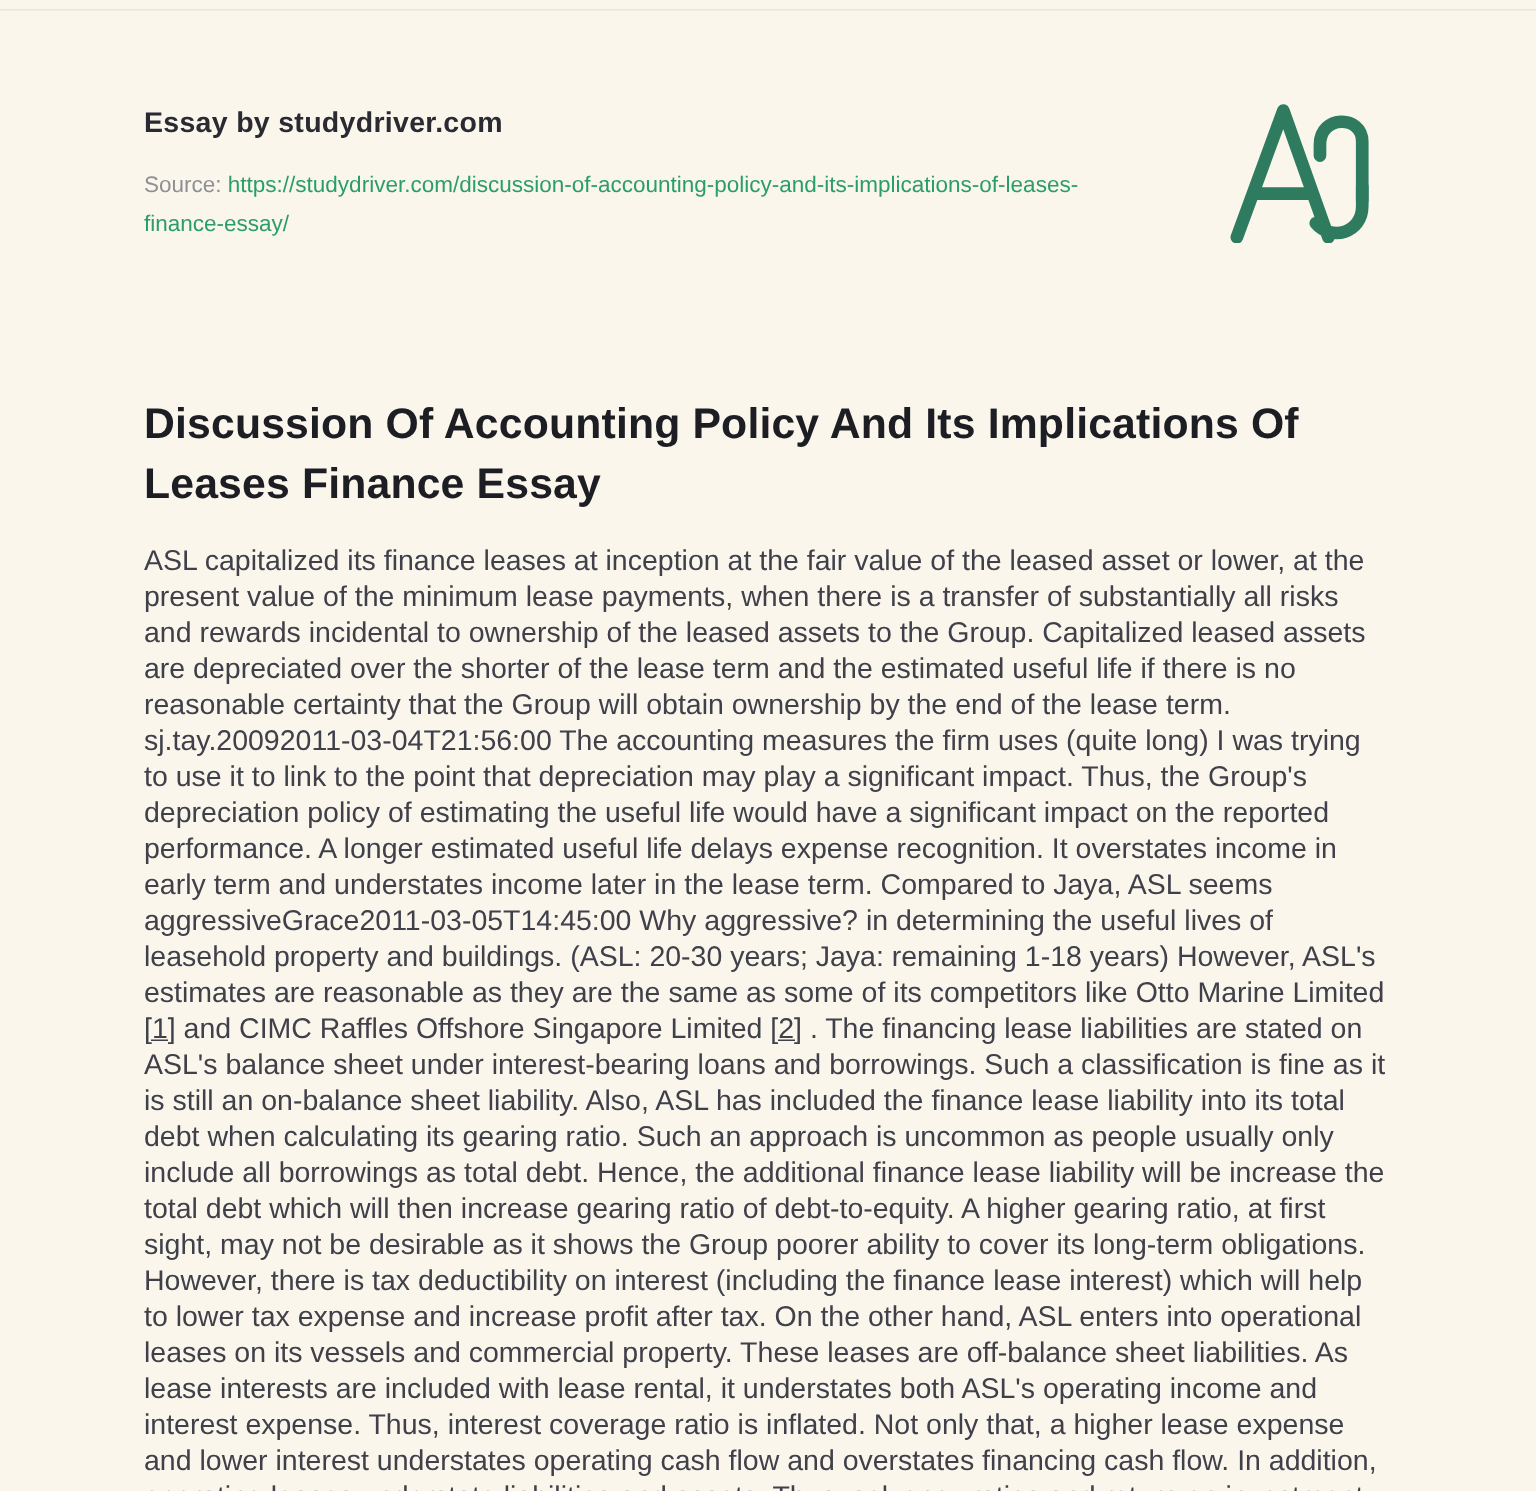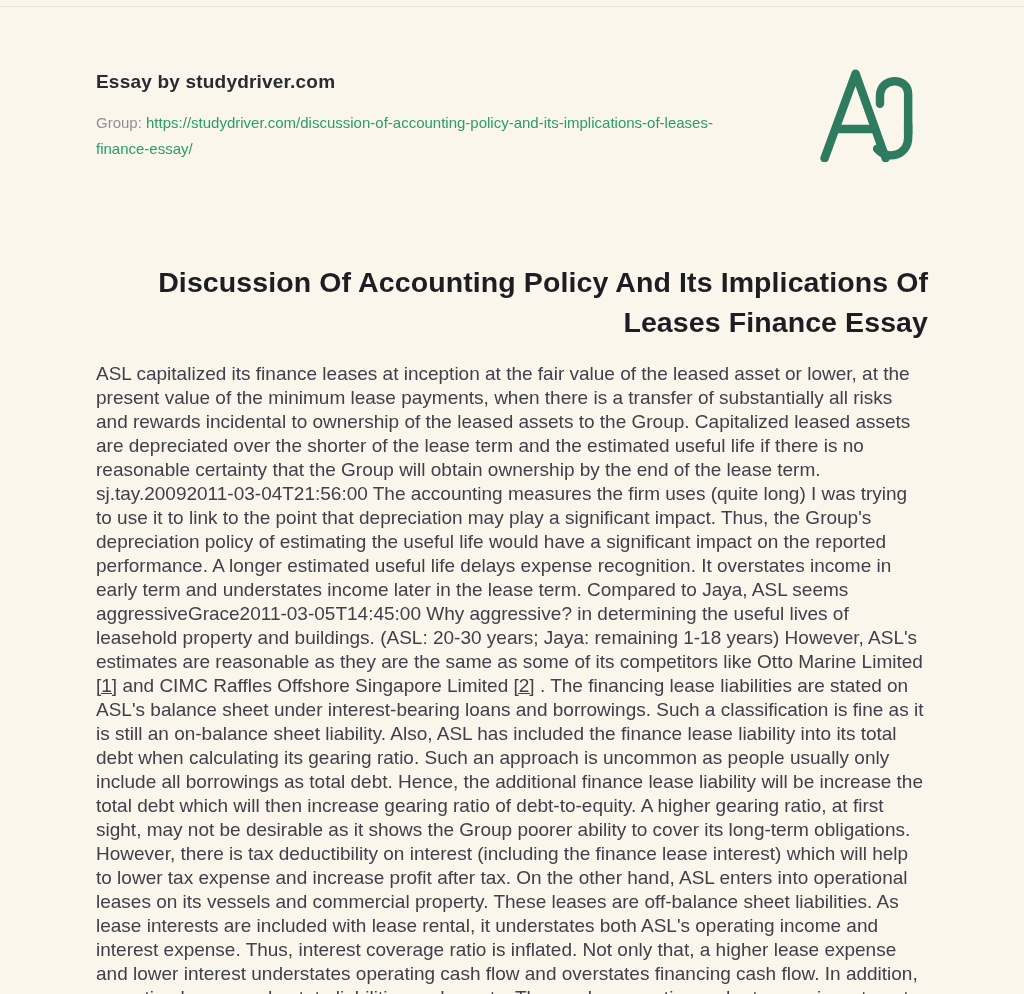--- a/index.html
+++ b/index.html
@@ -55,21 +55,20 @@
     margin-top: 2px;
     margin-right: 2px;
   }
   .title {
     margin-top: 96px;
     font-size: 28.5px;
     line-height: 40px;
     font-weight: 700;
     color: #1d1d24;
     letter-spacing: 0.1px;
-    text-align: right;
   }
   .body-text {
     margin-top: 20px;
     font-size: 19px;
     line-height: 24px;
     color: #40404a;
     text-align: left;
   }
   .body-text a {
     color: #40404a;
@@ -79,21 +78,21 @@
 </style>
 </head>
 <body>
 
 <div class="page">
   <div class="top-rule"></div>
 
   <div class="header">
     <div class="header-left">
       <div class="byline">Essay by studydriver.com</div>
-      <p class="source"><span>Group:</span> <a href="#">https://studydriver.com/discussion-of-accounting-policy-and-its-implications-of-leases-finance-essay/</a></p>
+      <p class="source"><span>Source:</span> <a href="#">https://studydriver.com/discussion-of-accounting-policy-and-its-implications-of-leases-finance-essay/</a></p>
     </div>
 
     <div class="logo">
       <svg viewBox="0 0 115 100" width="108" height="94" aria-hidden="true">
         <g fill="none" stroke="#2e7b60" stroke-width="9" stroke-linecap="round" stroke-linejoin="round">
           <path d="M7,96 L40,6 L72,96"></path>
           <path d="M20,65 L59,65"></path>
           <path d="M96,70 L96,28 C96,9 66,9 66,30 L66,38"></path>
           <path d="M96,60 L96,74 C96,93 74,99 63,86"></path>
         </g>

